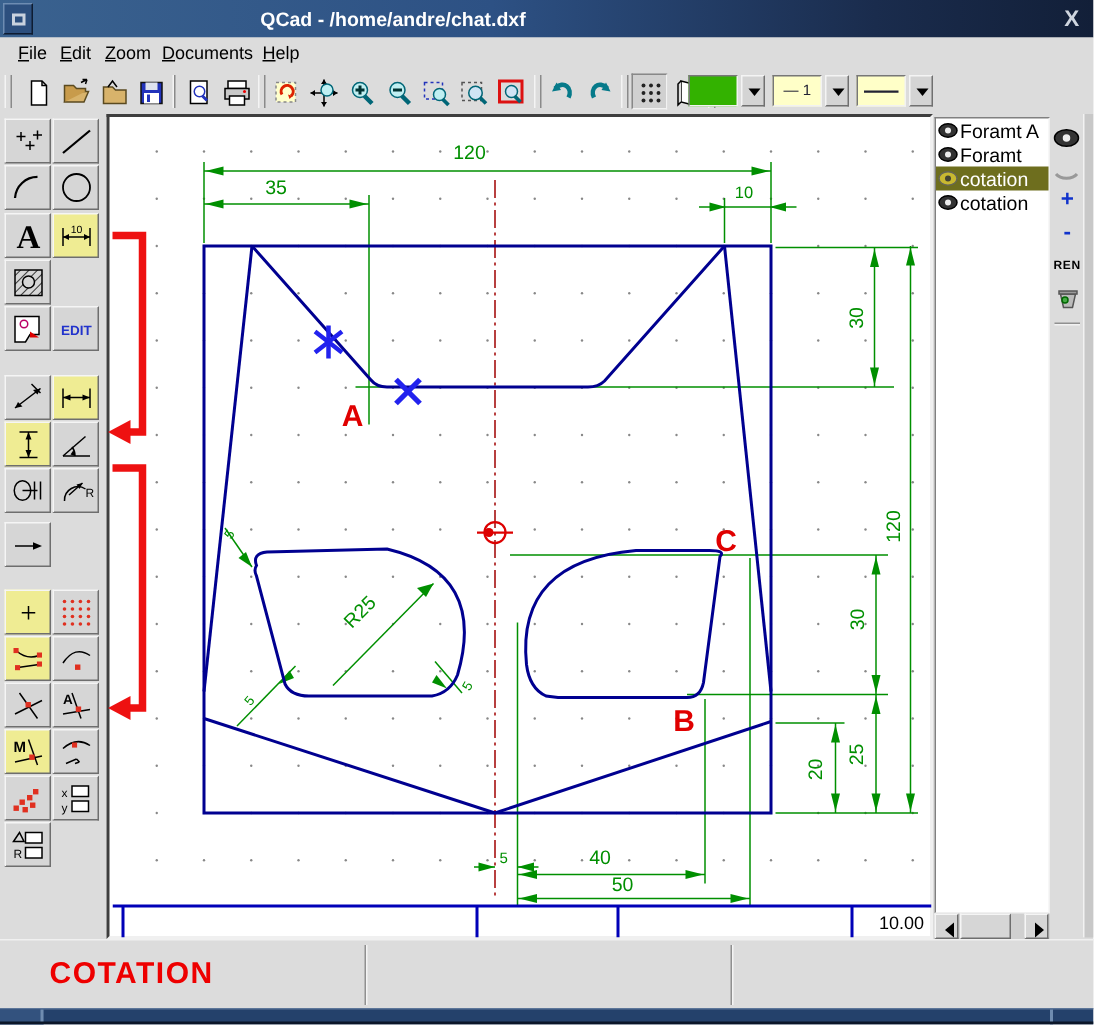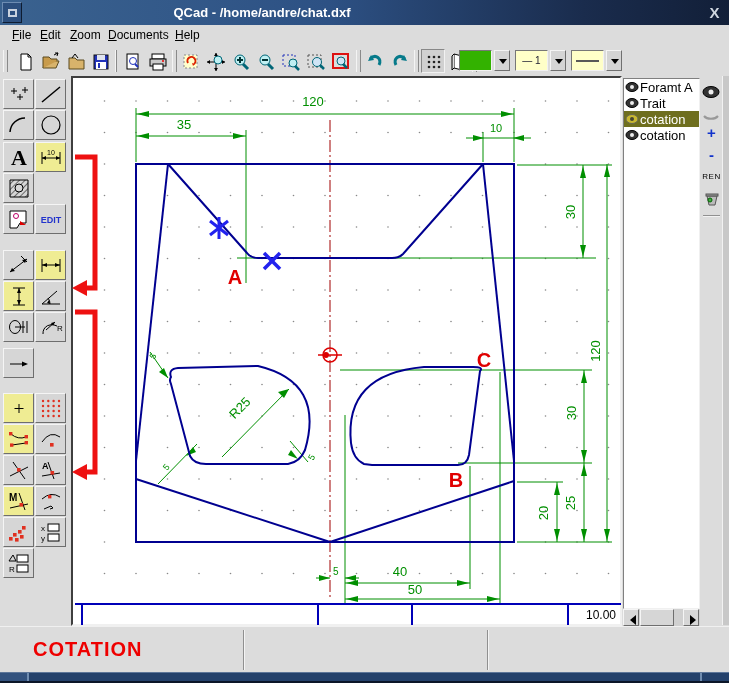--- a/index.html
+++ b/index.html
@@ -62,21 +62,21 @@
 .sthumb { position:absolute; left:17px; top:0; width:34px; height:17px; background:#d6d6d6;
   border-top:1px solid #f5f5f5; border-left:1px solid #f5f5f5; border-right:1px solid #6e6e6e; border-bottom:1px solid #6e6e6e; }
 .sarrow { position:absolute; left:5px; top:5px; width:0; height:0; }
 
 
 #rtools { position:absolute; left:701px; top:76px; width:21px; height:549px; background:#dcdcdc; }
 #redge { position:absolute; left:722px; top:76px; width:7px; height:549px; background:#c8c8c8; border-left:1px solid #f2f2f2; }
 .rbtn { position:absolute; left:0; width:21px; text-align:center; }
 #rtools .plus { color:#1133cc; font-weight:bold; font-size:15px; }
 #rtools .minus { color:#1133cc; font-weight:bold; font-size:15px; }
-#rtools .ren { color:#000; font-weight:normal; font-size:8px; letter-spacing:0.5px; }
+#rtools .ren { color:#000; font-weight:bold; font-size:8px; letter-spacing:0.5px; }
 #rtools .sep { position:absolute; left:2px; width:17px; border-top:1px solid #909090; border-bottom:1px solid #f2f2f2; }
 
 
 #statusbar { position:absolute; left:0; top:626px; width:729px; height:46px; background:#dcdcdc; border-top:1px solid #f0f0f0; }
 .status-sep { position:absolute; top:3px; height:40px; width:2px; border-left:1px solid #909090; border-right:1px solid #f4f4f4; }
 #status-msg { position:absolute; left:33px; top:11px; font-size:20px; font-weight:bold; color:#ee0000; letter-spacing:1px; }
 
 
 #bottomstrip { position:absolute; left:0; top:672px; width:729px; height:11px; background:#24416b; border-top:1px solid #5d7699; }
 #bottomstrip .seg1 { position:absolute; left:0; top:0; width:29px; height:11px; background:#33527e; border-right:2px solid #6f8cb0; }
@@ -901,21 +901,21 @@
           <ellipse cx="7" cy="6" rx="6" ry="4.5" fill="#333" stroke="#000"></ellipse>
           <circle cx="7" cy="6" r="2" fill="#eee"></circle>
         </svg>
       <span class="nm">Foramt A</span>
     </div>
     <div class="layer-item">
       <svg width="14" height="12">
           <ellipse cx="7" cy="6" rx="6" ry="4.5" fill="#333" stroke="#000"></ellipse>
           <circle cx="7" cy="6" r="2" fill="#eee"></circle>
         </svg>
-      <span class="nm">Trait</span>
+      <span class="nm">Foramt</span>
     </div>
     <div class="layer-item sel">
       <svg width="14" height="12">
           <ellipse cx="7" cy="6" rx="6" ry="4.5" fill="#c8b830" stroke="#665"></ellipse>
           <circle cx="7" cy="6" r="2" fill="#443"></circle>
         </svg>
       <span class="nm">cotation</span>
     </div>
     <div class="layer-item">
       <svg width="14" height="12">

